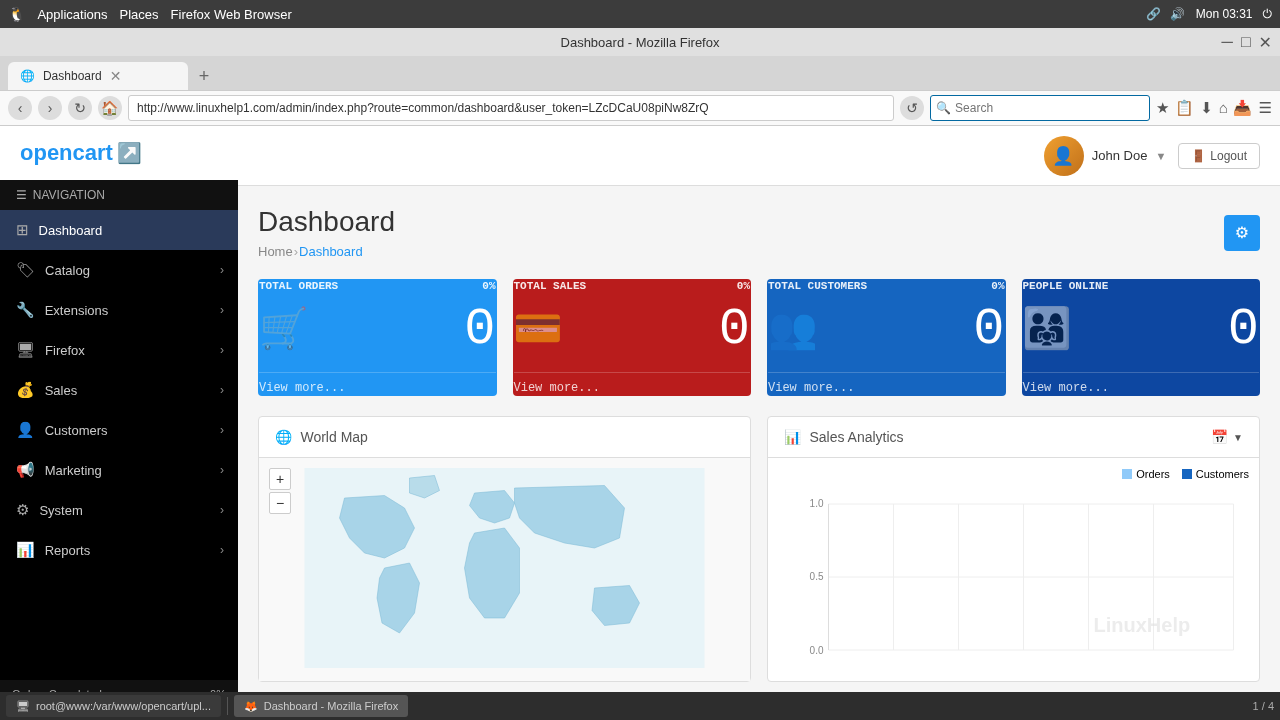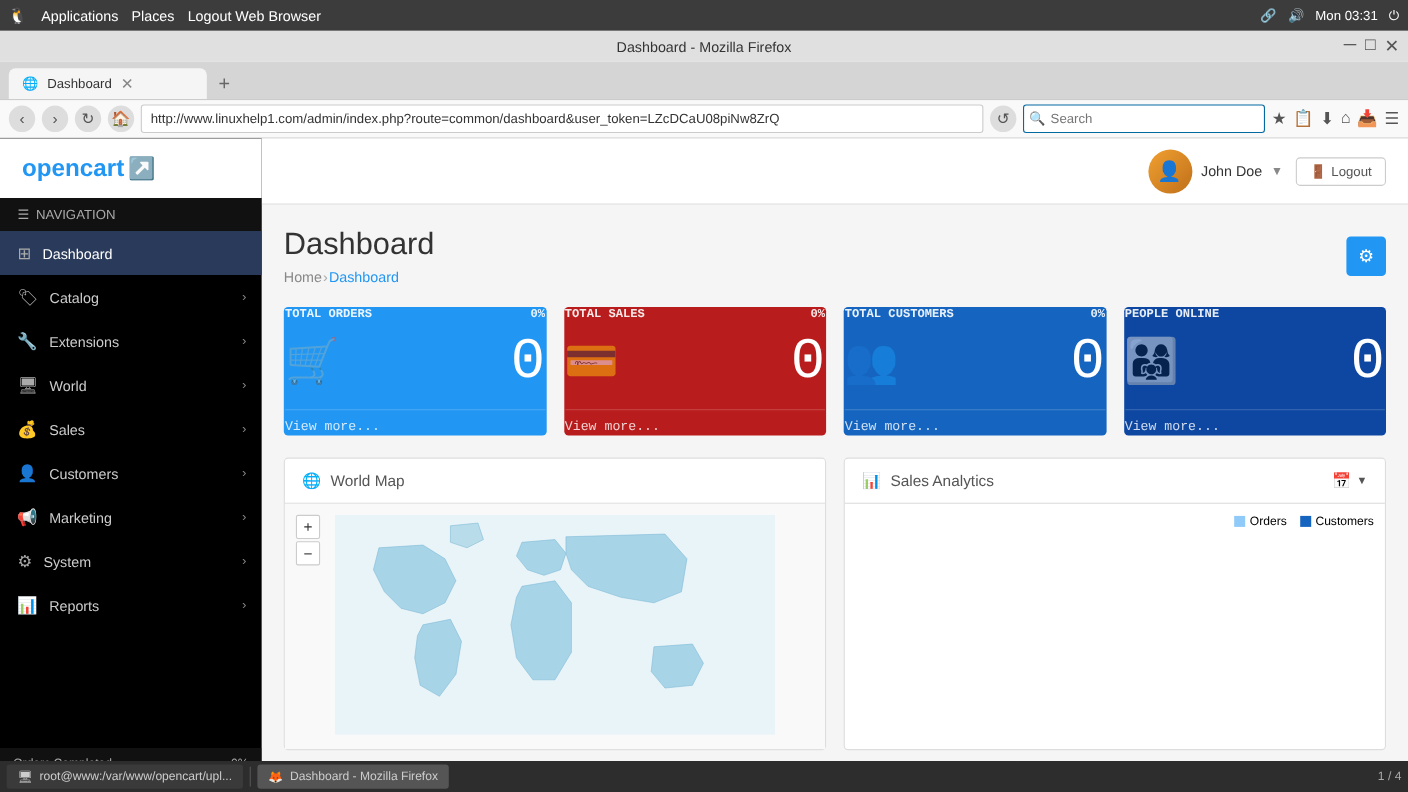--- a/index.html
+++ b/index.html
@@ -274,21 +274,21 @@
     .page-indicator { margin-left: auto; color: #aaa; font-size: 11px; }
   </style>
 </head>
 <body>
 
 <div class="os-bar">
   <div class="os-bar-left">
     <span class="os-icon">🐧</span>
     <span>Applications</span>
     <span>Places</span>
-    <span>Logout Web Browser</span>
+    <span>Firefox Web Browser</span>
   </div>
   <div class="os-bar-right">
     <span>🔗</span>
     <span>🔊</span>
     <span>Mon 03:31</span>
     <span>⏻</span>
   </div>
 </div>
 
 <div class="browser-title-bar">
@@ -351,21 +351,21 @@
       <span>Catalog</span>
       <span class="nav-arrow">›</span>
     </div>
     <div class="nav-item">
       <span class="nav-icon">🔧</span>
       <span>Extensions</span>
       <span class="nav-arrow">›</span>
     </div>
     <div class="nav-item">
       <span class="nav-icon">🖥</span>
-      <span>World</span>
+      <span>Firefox</span>
       <span class="nav-arrow">›</span>
     </div>
     <div class="nav-item">
       <span class="nav-icon">💰</span>
       <span>Sales</span>
       <span class="nav-arrow">›</span>
     </div>
     <div class="nav-item">
       <span class="nav-icon">👤</span>
       <span>Customers</span>
@@ -527,20 +527,42 @@
                 <div class="legend-item">
                   <div class="legend-dot" style="background:#90caf9;"></div>
                   <span>Orders</span>
                 </div>
                 <div class="legend-item">
                   <div class="legend-dot" style="background:#1565c0;"></div>
                   <span>Customers</span>
                 </div>
               </div>
             </div>
+            <div class="chart-wrapper">
+              <svg width="100%" height="170" viewBox="0 0 440 170" xmlns="http://www.w3.org/2000/svg">
+
+                <text x="30" y="15" font-size="10" fill="#888" text-anchor="end">1.0</text>
+                <text x="30" y="88" font-size="10" fill="#888" text-anchor="end">0.5</text>
+                <text x="30" y="162" font-size="10" fill="#888" text-anchor="end">0.0</text>
+
+                <line x1="35" y1="12" x2="440" y2="12" stroke="#eee" stroke-width="1"></line>
+                <line x1="35" y1="85" x2="440" y2="85" stroke="#eee" stroke-width="1"></line>
+                <line x1="35" y1="158" x2="440" y2="158" stroke="#eee" stroke-width="1"></line>
+
+                <line x1="35" y1="12" x2="35" y2="158" stroke="#ddd" stroke-width="1"></line>
+                <line x1="100" y1="12" x2="100" y2="158" stroke="#eee" stroke-width="1"></line>
+                <line x1="165" y1="12" x2="165" y2="158" stroke="#eee" stroke-width="1"></line>
+                <line x1="230" y1="12" x2="230" y2="158" stroke="#eee" stroke-width="1"></line>
+                <line x1="295" y1="12" x2="295" y2="158" stroke="#eee" stroke-width="1"></line>
+                <line x1="360" y1="12" x2="360" y2="158" stroke="#eee" stroke-width="1"></line>
+                <line x1="440" y1="12" x2="440" y2="158" stroke="#eee" stroke-width="1"></line>
+
+                <text x="300" y="140" font-size="20" fill="#e0e0e0" font-weight="bold" opacity="0.6">LinuxHelp</text>
+              </svg>
+            </div>
           </div>
         </div>
       </div>
 
     </div>
   </div>
 </div>
 
 <div class="taskbar">
   <div class="taskbar-item">

